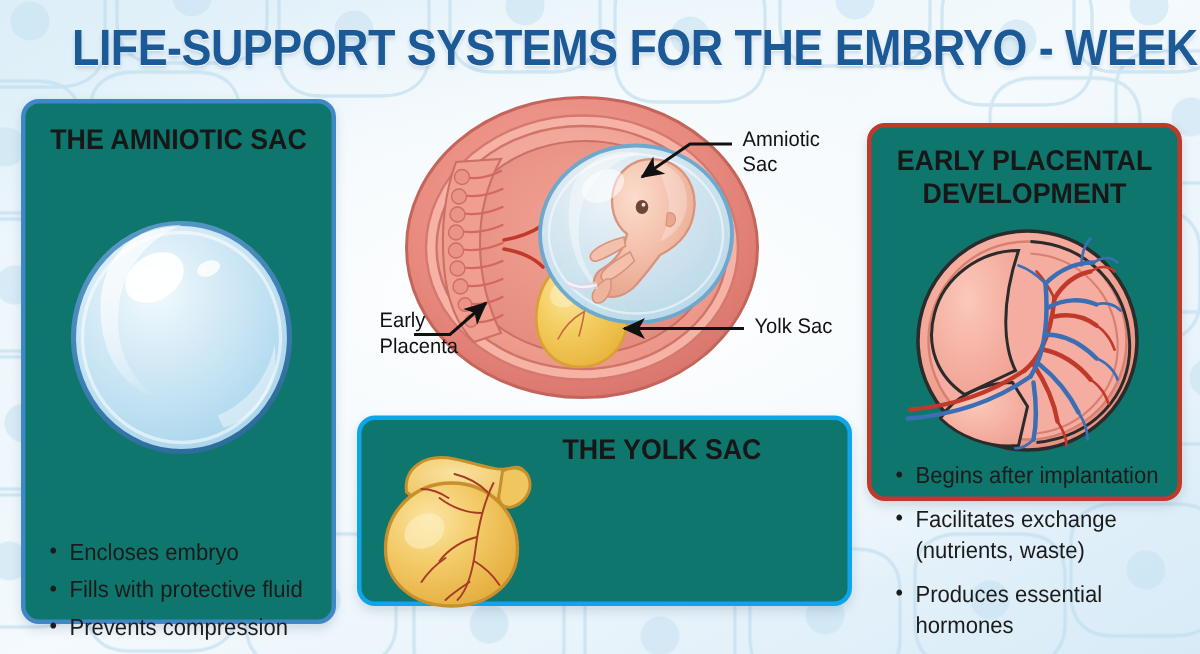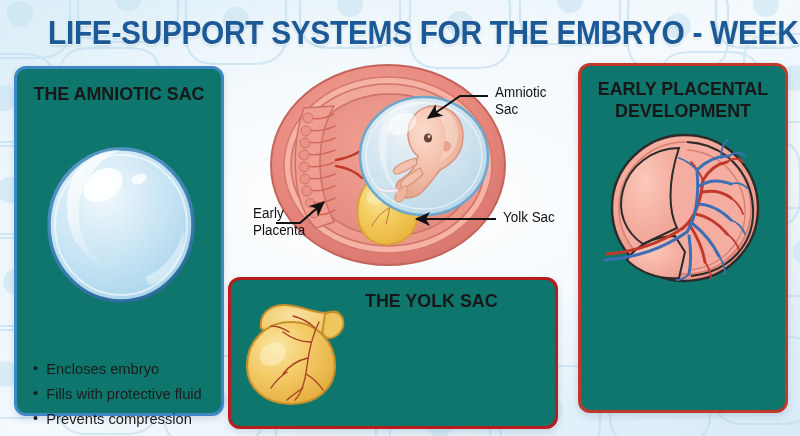--- a/index.html
+++ b/index.html
@@ -33,22 +33,22 @@
     white-space:nowrap;
   }
 
   .panel {
     position:absolute; z-index:2;
     background:#0f766e;
     border-radius:12px;
     box-shadow:0 3px 7px rgba(40,80,115,0.17);
   }
   .panel-amnio  { left:14px;  top:66px;  width:210px; height:350px; border:3px solid #3f88c5; }
-  .panel-yolk   { left:228px; top:277px; width:330px; height:152px; border:3px solid #b91c1c; }
-  .panel-plac   { left:578px; top:63px;  width:210px; height:350px; border:3px solid #c0392b; }
+  .panel-yolk   { left:238px; top:277px; width:330px; height:127px; border:3px solid #0ea5e9; }
+  .panel-plac   { left:578px; top:82px;  width:210px; height:252px; border:3px solid #c0392b; }
 
   .panel-title {
     text-align:center; font-weight:700; color:#171717;
     font-family:"Liberation Sans Narrow","Liberation Sans", sans-serif;
     transform:scaleX(0.94); transform-origin:50% 50%;
   }
   .panel-amnio .panel-title { font-size:19px; line-height:22px; margin-top:14px; }
   .panel-plac  .panel-title { font-size:19px; line-height:22px; margin-top:12px; }
 
   ul.bullets { list-style:none; }
@@ -400,15 +400,28 @@
         <path d="M126,24 C132,20 138,20 142,24"></path>
         <path d="M118,26 C118,18 120,12 124,8"></path>
         <path d="M128,52 C134,50 140,52 144,56"></path>
         <path d="M128,88 C134,90 140,96 142,102"></path>
         <path d="M116,124 C120,130 122,136 122,142"></path>
         <path d="M86,142 C82,146 78,148 74,148"></path>
         <path d="M94,38 C88,32 82,28 76,26"></path>
       </g>
     </svg>
 
+    <ul class="bullets">
+      <li>
+        <span>Begins after implantation</span>
+      </li>
+      <li>
+        <span>Facilitates exchange</span>
+        <span class="cont">(nutrients, waste)</span>
+      </li>
+      <li>
+        <span>Produces essential</span>
+        <span class="cont">hormones</span>
+      </li>
+    </ul>
   </div>
 
 </div>
 
 </body></html>

